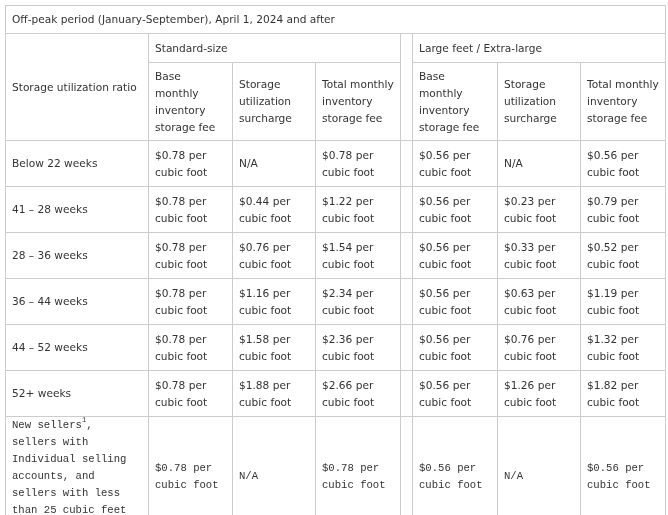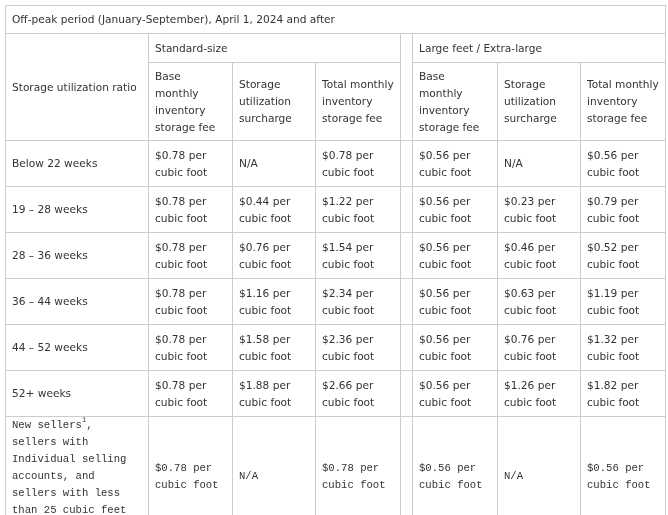--- a/index.html
+++ b/index.html
@@ -112,37 +112,37 @@
         <td>Below 22 weeks</td>
         <td>$0.78 per cubic foot</td>
         <td>N/A</td>
         <td>$0.78 per cubic foot</td>
         <td class="gap"></td>
         <td>$0.56 per cubic foot</td>
         <td>N/A</td>
         <td>$0.56 per cubic foot</td>
       </tr>
       <tr class="data">
-        <td>19 – 28 weeks</td>
+        <td>41 – 28 weeks</td>
         <td>$0.78 per cubic foot</td>
         <td>$0.44 per cubic foot</td>
         <td>$1.22 per cubic foot</td>
         <td class="gap"></td>
         <td>$0.56 per cubic foot</td>
         <td>$0.23 per cubic foot</td>
         <td>$0.79 per cubic foot</td>
       </tr>
       <tr class="data">
         <td>28 – 36 weeks</td>
         <td>$0.78 per cubic foot</td>
         <td>$0.76 per cubic foot</td>
         <td>$1.54 per cubic foot</td>
         <td class="gap"></td>
         <td>$0.56 per cubic foot</td>
-        <td>$0.46 per cubic foot</td>
+        <td>$0.33 per cubic foot</td>
         <td>$0.52 per cubic foot</td>
       </tr>
       <tr class="data">
         <td>36 – 44 weeks</td>
         <td>$0.78 per cubic foot</td>
         <td>$1.16 per cubic foot</td>
         <td>$2.34 per cubic foot</td>
         <td class="gap"></td>
         <td>$0.56 per cubic foot</td>
         <td>$0.63 per cubic foot</td>

